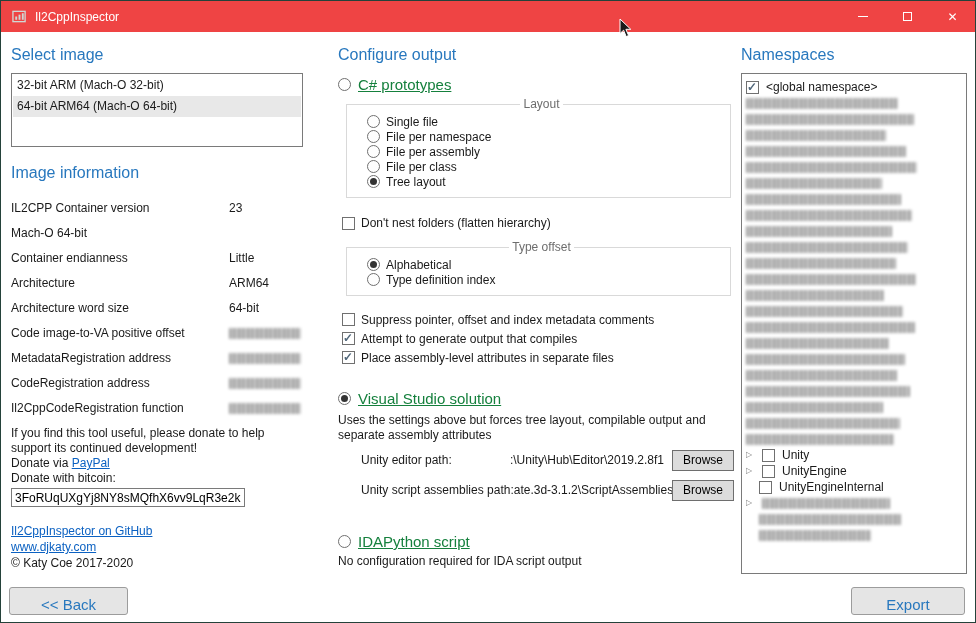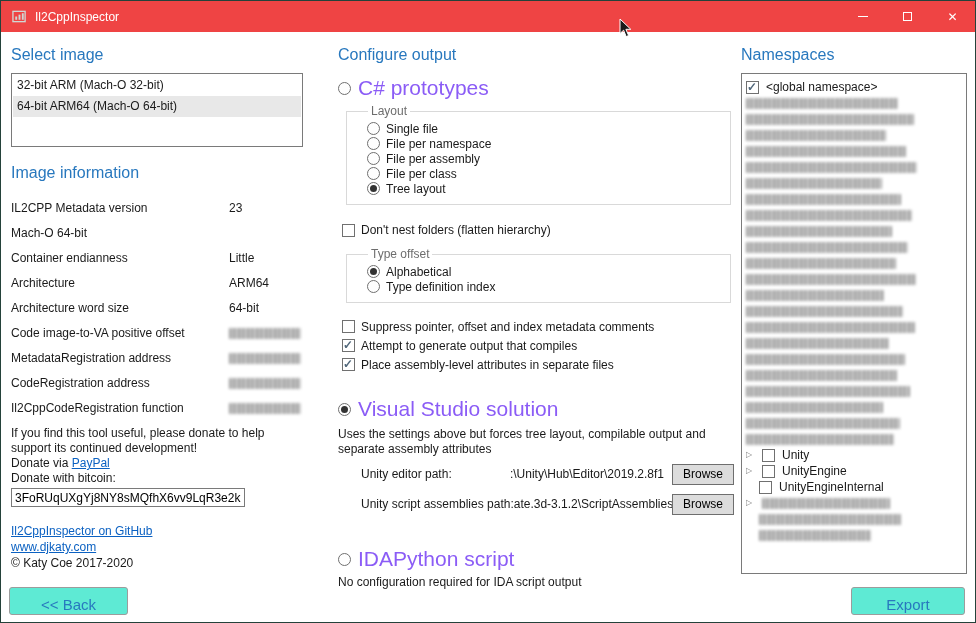--- a/index.html
+++ b/index.html
@@ -40,49 +40,49 @@
   .text-input{display:block;margin-top:2px;width:234px;height:19px;border:1px solid #7a7a7a;
     font:12px "Liberation Sans",sans-serif;padding:0 3px;box-sizing:border-box;}
   .link-line{line-height:16px;}
   .link-line.first{margin-top:16px;}
   .copyright{line-height:16px;}
   
   .sec-row{display:flex;align-items:center;gap:7px;}
   .sec-row.cs{margin-top:12px;}
   .sec-row.vs{margin-top:23px;}
   .sec-row.ida{margin-top:32px;}
-  .sec-label{font-size:21px;color:#8b5cf6;}
+  .sec-label{font-size:15px;color:#15803d;text-decoration:underline;}
   .radio{width:13px;height:13px;border:1px solid #707070;border-radius:50%;background:#fefefe;
     position:relative;flex:none;box-sizing:border-box;}
   .radio.sel::after{content:"";position:absolute;left:2px;top:2px;width:7px;height:7px;border-radius:50%;background:#333;}
   .cb{width:13px;height:13px;border:1px solid #707070;background:#fff;flex:none;box-sizing:border-box;position:relative;}
   .cb.checked::after{content:"✓";position:absolute;left:0px;top:-2px;font-size:12px;font-weight:bold;color:#51677a;}
   .group{border:1px solid #d9d9d9;margin:4px 0 0 8px;padding:3px 8px 8px;width:385px;box-sizing:border-box;}
   .group.sorting{margin-top:9px;}
-  .group legend{color:#6d6d6d;font-size:12px;padding:0 3px;margin-left:13px;}
+  .group legend{color:#6d6d6d;font-size:12px;padding:0 3px;margin-left:3px;text-align:center;}
   .opt-row{display:flex;align-items:center;gap:6px;height:15px;margin-left:12px;}
   .cb-row{display:flex;align-items:center;gap:6px;margin:17px 0 0 4px;height:16px;}
   .cb-list{margin:14px 0 0 4px;}
   .cb-list .cb-row{margin:0;height:19px;}
   .desc{margin-top:6px;line-height:15px;}
   .desc.ida{margin-top:4px;}
   .vs-fields{margin:6px 0 0 23px;}
   .field-row{display:flex;align-items:center;height:22px;margin-bottom:8px;}
   .field-label{flex:none;}
   .field-value{flex:1;text-align:right;padding-right:8px;white-space:nowrap;overflow:hidden;}
   .browse-btn{flex:none;width:62px;height:21px;background:#dcdcdc;border:1px solid #6e6e6e;
     font:12px "Liberation Sans",sans-serif;padding:0;}
   
   .ns-panel{margin-top:9px;height:501px;border:1px solid #7a7a7a;padding:5px 4px;box-sizing:border-box;overflow:hidden;}
   .ns-row{height:16px;display:flex;align-items:center;gap:7px;}
   .ns-row.ind{padding-left:13px;}
   .expander{font-size:8px;color:#838383;width:9px;flex:none;line-height:16px;}
   .ns-label{white-space:nowrap;}
   
-  .ghost-btn{position:absolute;top:586px;height:28px;background:#5eead4;border:1px solid #9c9c9c;
+  .ghost-btn{position:absolute;top:586px;height:28px;background:#e5e5e5;border:1px solid #9c9c9c;
     border-radius:3px;color:#2878be;font:15px "Liberation Sans",sans-serif;padding:8px;}
   .ghost-btn.back{left:8px;width:119px;}
   .ghost-btn.export{left:850px;width:114px;}
 </style>
 </head>
 <body>
 
 <div class="window">
 
   <div class="titlebar">
@@ -113,21 +113,21 @@
   <div class="left-col">
     <div class="h-blue">Select image</div>
     <div class="listbox">
         <div class="lb-item">32-bit ARM (Mach-O 32-bit)</div>
         <div class="lb-item sel">64-bit ARM64 (Mach-O 64-bit)</div>
       </div>
 
     <div class="h-blue mt">Image information</div>
     <div class="info-table">
         <div class="info-row">
-          <div class="info-label">IL2CPP Metadata version</div>
+          <div class="info-label">IL2CPP Container version</div>
           <div class="info-value">23</div>
         </div>
         <div class="info-row">
           <div class="info-value">Mach-O 64-bit</div>
         </div>
         <div class="info-row">
           <div class="info-label">Container endianness</div>
           <div class="info-value">Little</div>
         </div>
         <div class="info-row">

